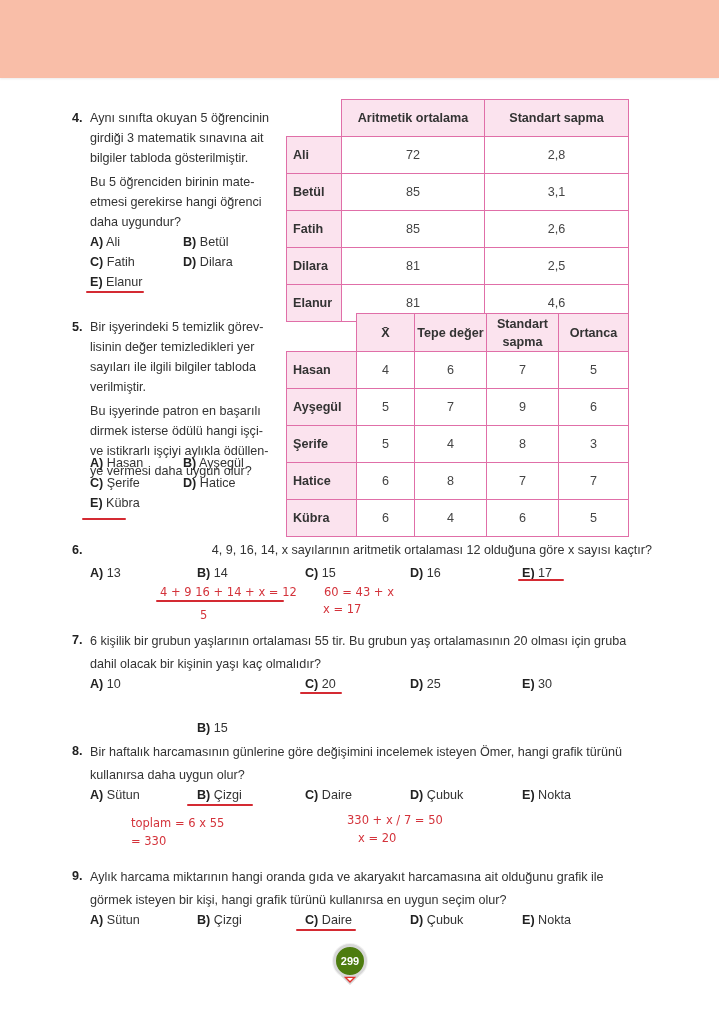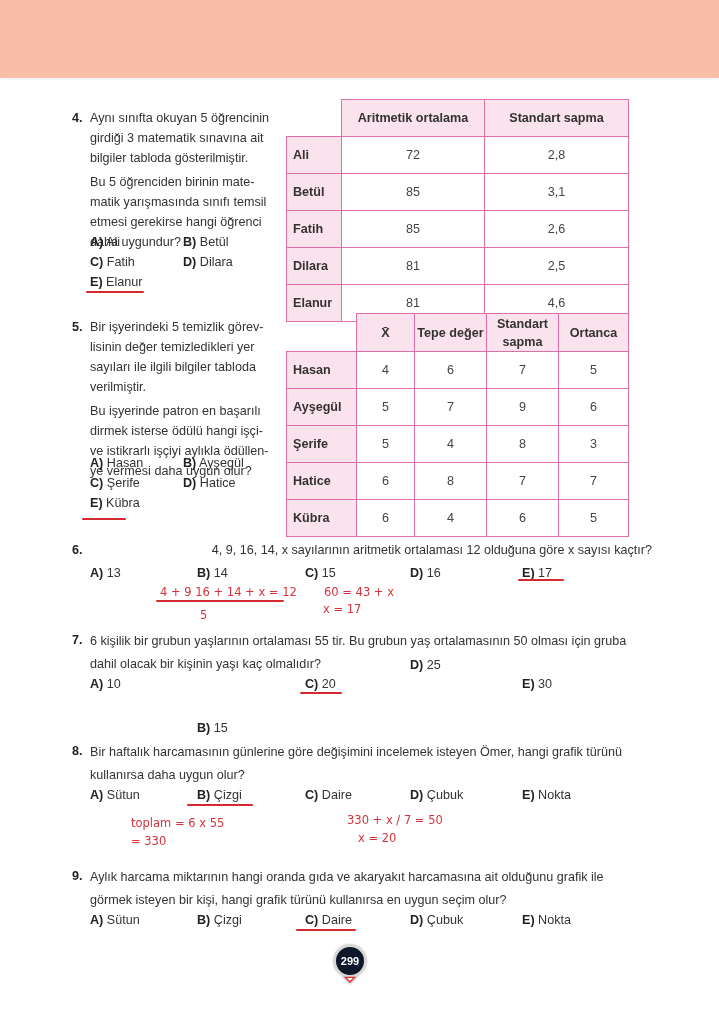--- a/index.html
+++ b/index.html
@@ -16,37 +16,36 @@
   .underline { position: absolute; height: 2px; background: #d42a32; border-radius: 1px; }
 
   .hw { position: absolute; font-family: "DejaVu Sans", sans-serif; font-size: 11.5px; color: #d4333b; white-space: nowrap; }
 
   table.data { position: absolute; border-collapse: collapse; font-size: 12.6px; }
   table.data td, table.data th { border: 1.5px solid #e06fa8; height: 37px; text-align: center; color: #444; font-weight: normal; }
   table.data th { background: #fbe3ee; font-weight: bold; color: #333; }
   table.data td.rowh { background: #fbe3ee; text-align: left; padding-left: 6px; font-weight: bold; color: #333; }
   table.data th.blank { background: transparent; border: none; border-bottom: 1.5px solid #e06fa8; border-right: 1.5px solid #e06fa8; }
 
-  .page-badge { position: absolute; left: 333px; top: 944px; width: 34px; height: 34px; border-radius: 50%; background: #0f172a; border: 3px solid #d8d8d8; color: #fff; font-weight: bold; font-size: 11px; display: flex; align-items: center; justify-content: center; box-shadow: 0 0 0 1px #f2f2f2; }
+  .page-badge { position: absolute; left: 333px; top: 944px; width: 34px; height: 34px; border-radius: 50%; background: #4d7c0f; border: 3px solid #d8d8d8; color: #fff; font-weight: bold; font-size: 11px; display: flex; align-items: center; justify-content: center; box-shadow: 0 0 0 1px #f2f2f2; }
   .page-arrow { position: absolute; left: 341px; top: 975px; width: 18px; height: 10px; }
 </style>
 </head>
 <body>
 
 <div class="top-band"></div>
 
 <div class="q" style="left:72px; top:108px; width:200px;">
   <span class="qnum">4.</span>
   <div style="margin-left:18px;">
     <div>Aynı sınıfta okuyan 5 öğrencinin</div>
     <div>girdiği 3 matematik sınavına ait</div>
     <div>bilgiler tabloda gösterilmiştir.</div>
     <div style="height:4px"></div>
     <div>Bu 5 öğrenciden birinin mate-</div>
-    <div>matik yarışmasında sınıfı temsil</div>
     <div>etmesi gerekirse hangi öğrenci</div>
     <div>daha uygundur?</div>
   </div>
 </div>
 <div class="opt" style="left:90px; top:235px;"><b>A)</b> <span>Ali</span></div>
 <div class="opt" style="left:183px; top:235px;"><b>B)</b> <span>Betül</span></div>
 <div class="opt" style="left:90px; top:255px;"><b>C)</b> <span>Fatih</span></div>
 <div class="opt" style="left:183px; top:255px;"><b>D)</b> <span>Dilara</span></div>
 <div class="opt" style="left:90px; top:275px;"><b>E)</b> <span>Elanur</span></div>
 <div class="underline" style="left:86px; top:291px; width:58px;"></div>
@@ -167,28 +166,28 @@
 
 <div class="hw" style="left:160px; top:585px;">4 + 9 16 + 14 + x = 12</div>
 <div class="underline" style="left:156px; top:600px; width:128px;"></div>
 <div class="hw" style="left:200px; top:608px;">5</div>
 <div class="hw" style="left:324px; top:585px;text-align:right;">60 = 43 + x</div>
 <div class="hw" style="left:323px; top:602px;">x = 17</div>
 
 <div class="q" style="left:72px; top:630px; width:600px;">
   <span class="qnum">7.</span>
   <div style="margin-left:18px; line-height:23px;">
-    <div>6 kişilik bir grubun yaşlarının ortalaması 55 tir. Bu grubun yaş ortalamasının 50 olması için gruba</div>
+    <div>6 kişilik bir grubun yaşlarının ortalaması 55 tir. Bu grubun yaş ortalamasının 20 olması için gruba</div>
     <div>dahil olacak bir kişinin yaşı kaç olmalıdır?</div>
   </div>
 </div>
 <div class="opt" style="left:90px; top:677px;"><b>A)</b> <span>10</span></div>
 <div class="opt" style="left:197px; top:677px;margin-top:44px;"><b>B)</b> <span>15</span></div>
 <div class="opt" style="left:305px; top:677px;"><b>C)</b> <span>20</span></div>
-<div class="opt" style="left:410px; top:658px;"><b>D)</b> <span>25</span></div>
+<div class="opt" style="left:410px; top:677px;"><b>D)</b> <span>25</span></div>
 <div class="opt" style="left:522px; top:677px;"><b>E)</b> <span>30</span></div>
 <div class="underline" style="left:300px; top:692px; width:42px;"></div>
 
 <div class="q" style="left:72px; top:741px; width:600px;">
   <span class="qnum">8.</span>
   <div style="margin-left:18px; line-height:23px;">
     <div>Bir haftalık harcamasının günlerine göre değişimini incelemek isteyen Ömer, hangi grafik türünü</div>
     <div>kullanırsa daha uygun olur?</div>
   </div>
 </div>

